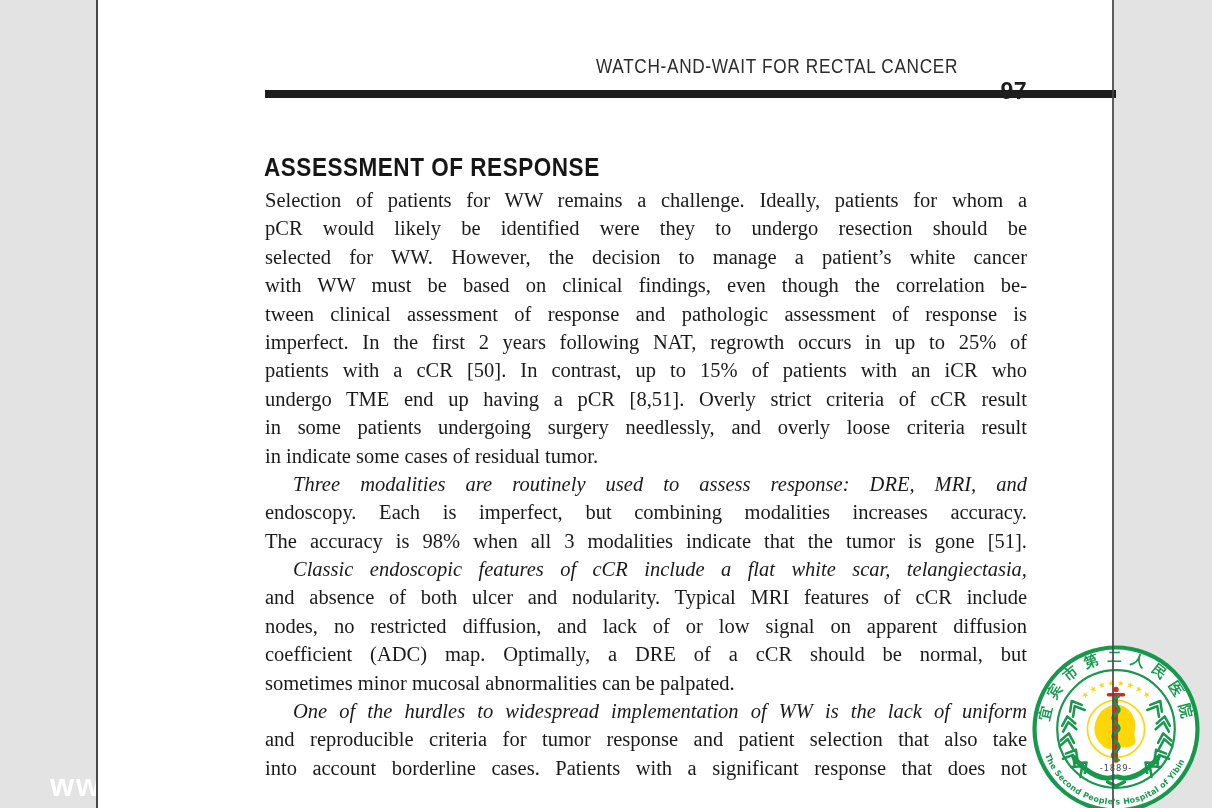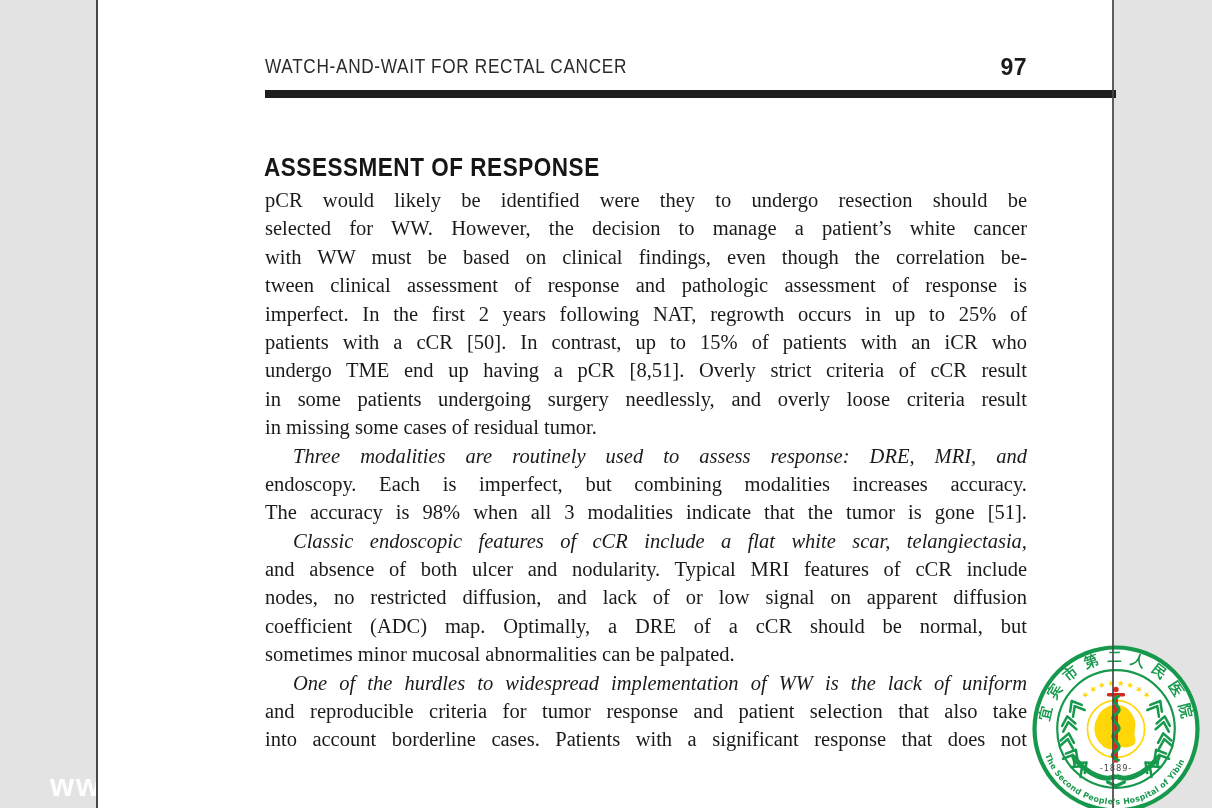--- a/index.html
+++ b/index.html
@@ -12,21 +12,21 @@
     position:absolute;left:98px;top:0;width:1014px;height:808px;
     background:#ffffff;z-index:1;
   }
   .edge{
     position:absolute;top:0;height:808px;width:2px;background:#474747;z-index:30;
   }
   .edge.left{left:96px;}
   .edge.right{left:1112px;opacity:.85;}
   .header-row{
     position:absolute;left:167px;top:54px;width:762px;
-    display:flex;justify-content:space-between;align-items:flex-start;
+    display:flex;justify-content:space-between;align-items:flex-end;flex-direction:column;
   }
   .running-head{
     display:inline-block;font-size:20.5px;letter-spacing:.8px;color:#2b2b2b;
     transform:scaleX(.84);transform-origin:0 60%;white-space:nowrap;
   }
   .page-number{font-size:23px;font-weight:700;color:#1b1b1b;letter-spacing:.5px;margin-left:36px;}
   .header-rule{
     position:absolute;left:167px;top:90px;width:851px;height:8px;background:#1e1e1e;
   }
   .section-heading{
@@ -65,29 +65,30 @@
 <body>
 
 <div class="page">
   <div class="header-row">
     <span class="running-head">WATCH-AND-WAIT FOR RECTAL CANCER</span>
     <span class="page-number">97</span>
   </div>
   <div class="header-rule"></div>
   <h2 class="section-heading">ASSESSMENT OF RESPONSE</h2>
   <div class="body-text">
+      <div class="line">Selection of patients for WW remains a challenge. Ideally, patients for whom a</div>
       <div class="line">pCR would likely be identified were they to undergo resection should be</div>
       <div class="line">selected for WW. However, the decision to manage a patient’s white cancer</div>
       <div class="line">with WW must be based on clinical findings, even though the correlation be-</div>
       <div class="line">tween clinical assessment of response and pathologic assessment of response is</div>
       <div class="line">imperfect. In the first 2 years following NAT, regrowth occurs in up to 25% of</div>
       <div class="line">patients with a cCR [50]. In contrast, up to 15% of patients with an iCR who</div>
       <div class="line">undergo TME end up having a pCR [8,51]. Overly strict criteria of cCR result</div>
       <div class="line">in some patients undergoing surgery needlessly, and overly loose criteria result</div>
-      <div class="line plast">in missing some cases of residual tumor.</div>
+      <div class="line plast">in indicate some cases of residual tumor.</div>
       <div class="line indent">Three modalities are routinely used to assess response: DRE, MRI, and</div>
       <div class="line">endoscopy. Each is imperfect, but combining modalities increases accuracy.</div>
       <div class="line">The accuracy is 98% when all 3 modalities indicate that the tumor is gone [51].</div>
       <div class="line indent">Classic endoscopic features of cCR include a flat white scar, telangiectasia,</div>
       <div class="line">and absence of both ulcer and nodularity. Typical MRI features of cCR include</div>
       <div class="line">nodes, no restricted diffusion, and lack of or low signal on apparent diffusion</div>
       <div class="line">coefficient (ADC) map. Optimally, a DRE of a cCR should be normal, but</div>
       <div class="line plast">sometimes minor mucosal abnormalities can be palpated.</div>
       <div class="line indent">One of the hurdles to widespread implementation of WW is the lack of uniform</div>
       <div class="line">and reproducible criteria for tumor response and patient selection that also take</div>

